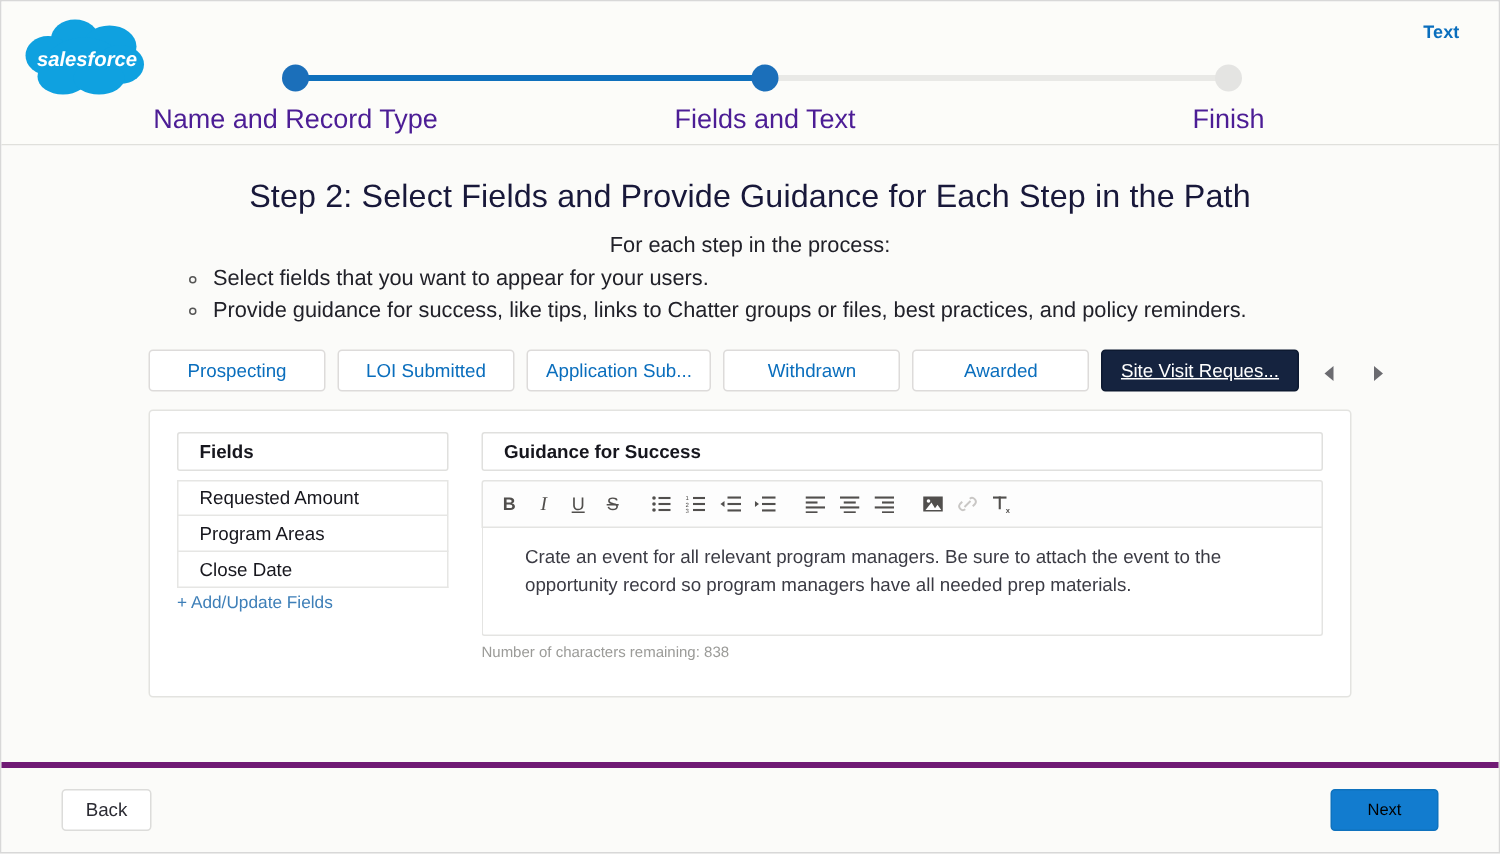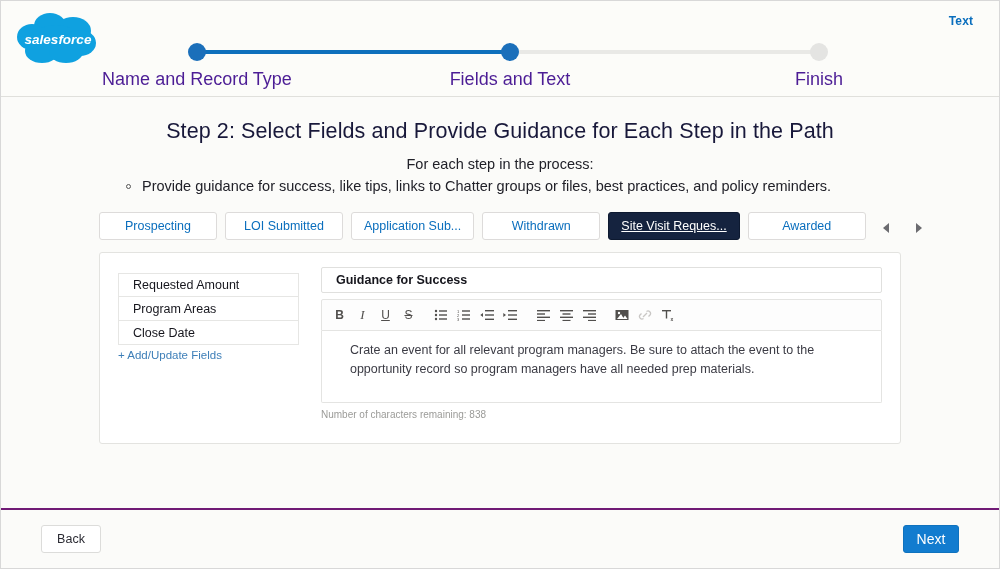--- a/index.html
+++ b/index.html
@@ -267,46 +267,46 @@
   .char-count {
     margin-top: 6px;
     font-size: 10px;
     color: #9b9b98;
   }
 
   
   .footer {
     flex: 0 0 60px;
     height: 60px;
-    border-top: 2px solid #701a75;
+    border-top: 4px solid #701a75;
     background: #fbfbf9;
     display: flex;
     align-items: center;
     justify-content: space-between;
     padding: 0 40px;
   }
   .btn-back {
     width: 60px;
     height: 28px;
     background: #fff;
     border: 1px solid #dcdcda;
     border-radius: 3px;
     font-size: 12.5px;
     color: #2b2b33;
     font-family: "Liberation Sans", sans-serif;
     cursor: pointer;
   }
   .btn-next {
-    width: 56px;
+    width: 72px;
     height: 28px;
     background: #127ccf;
     border: 1px solid #0f72be;
     border-radius: 3px;
-    font-size: 14px;
-    color: #ffffff;
+    font-size: 11px;
+    color: #000000;
     font-family: "Liberation Sans", sans-serif;
     cursor: pointer;
   }
 </style>
 </head>
 <body>
 
 <div class="page">
 
   <div class="header">
@@ -344,47 +344,52 @@
   </div>
 
   <div class="main">
 
     <h1 class="step-title">Step 2: Select Fields and Provide Guidance for Each Step in the Path</h1>
     <p class="intro">For each step in the process:</p>
 
     <ul class="bullets">
       <li>
         <span class="b-mark"></span>
+        <span>Select fields that you want to appear for your users.</span>
+      </li>
+      <li>
+        <span class="b-mark"></span>
         <span>Provide guidance for success, like tips, links to Chatter groups or files, best practices, and policy reminders.</span>
       </li>
     </ul>
 
     <div class="tabs-row">
       <div class="tab">Prospecting</div>
       <div class="tab">LOI Submitted</div>
       <div class="tab">Application Sub...</div>
       <div class="tab">Withdrawn</div>
+      <div class="tab">Awarded</div>
       <div class="tab active">Site Visit Reques...</div>
-      <div class="tab">Awarded</div>
 
       <div class="arrow-btn">
         <svg width="11" height="12" viewBox="0 0 11 12">
             <polygon points="8,1 8,11 2,6" fill="#6b6b70"></polygon>
           </svg>
       </div>
       <div class="arrow-btn">
         <svg width="11" height="12" viewBox="0 0 11 12">
             <polygon points="3,1 3,11 9,6" fill="#6b6b70"></polygon>
           </svg>
       </div>
     </div>
 
     <div class="card">
 
       <div class="col-fields">
+        <div class="panel-head">Fields</div>
         <div class="field-list">
           <div class="field-row">Requested Amount</div>
           <div class="field-row">Program Areas</div>
           <div class="field-row">Close Date</div>
         </div>
         <span class="add-fields">+ Add/Update Fields</span>
       </div>
 
       <div class="col-guidance">
         <div class="panel-head">Guidance for Success</div>

